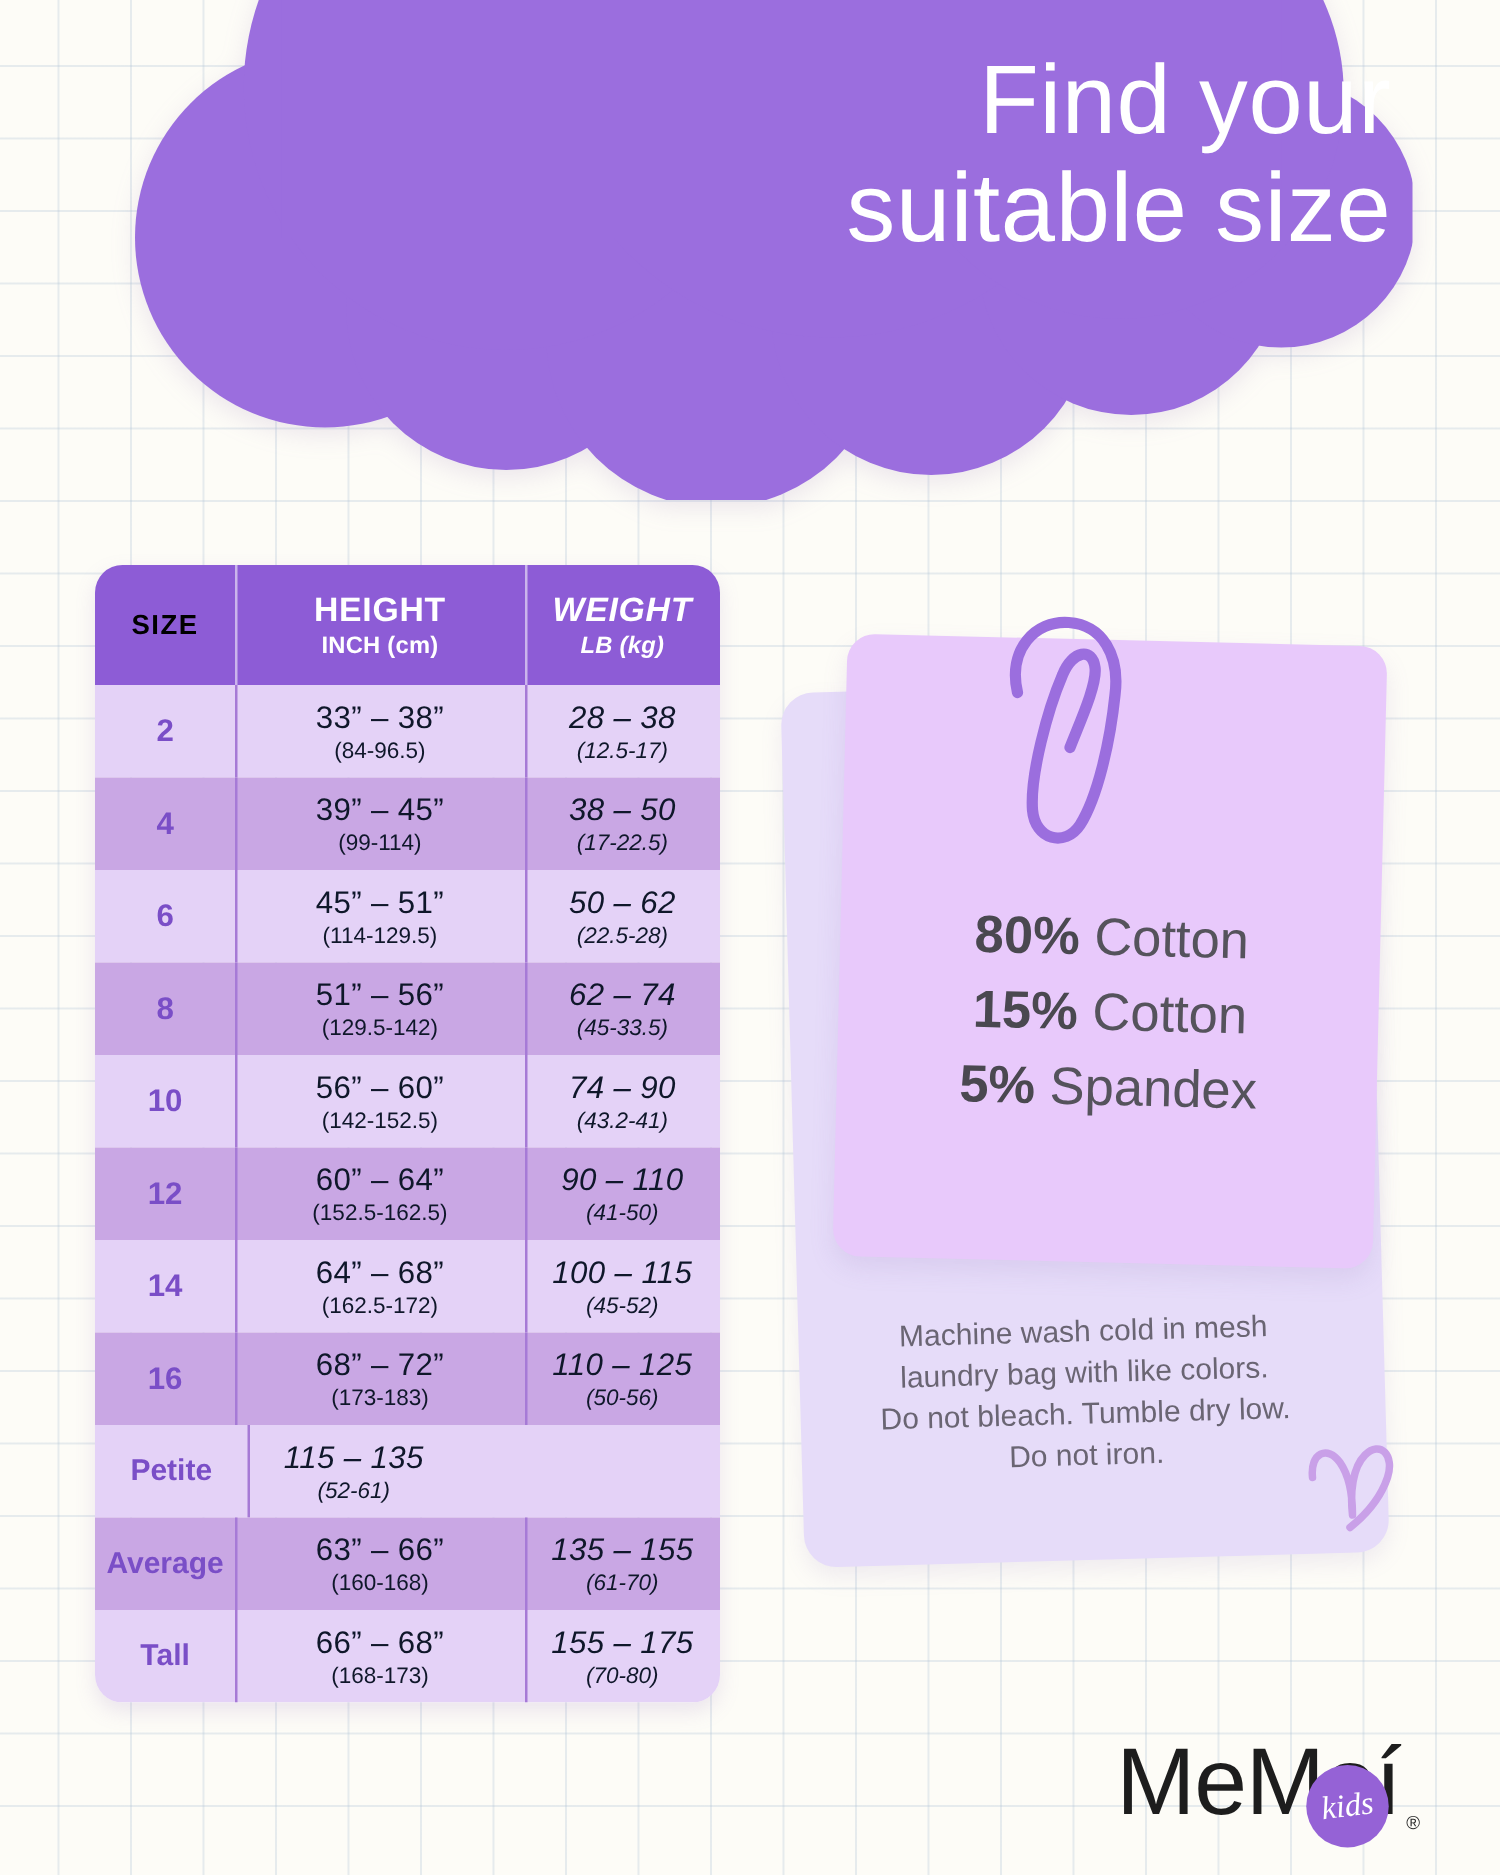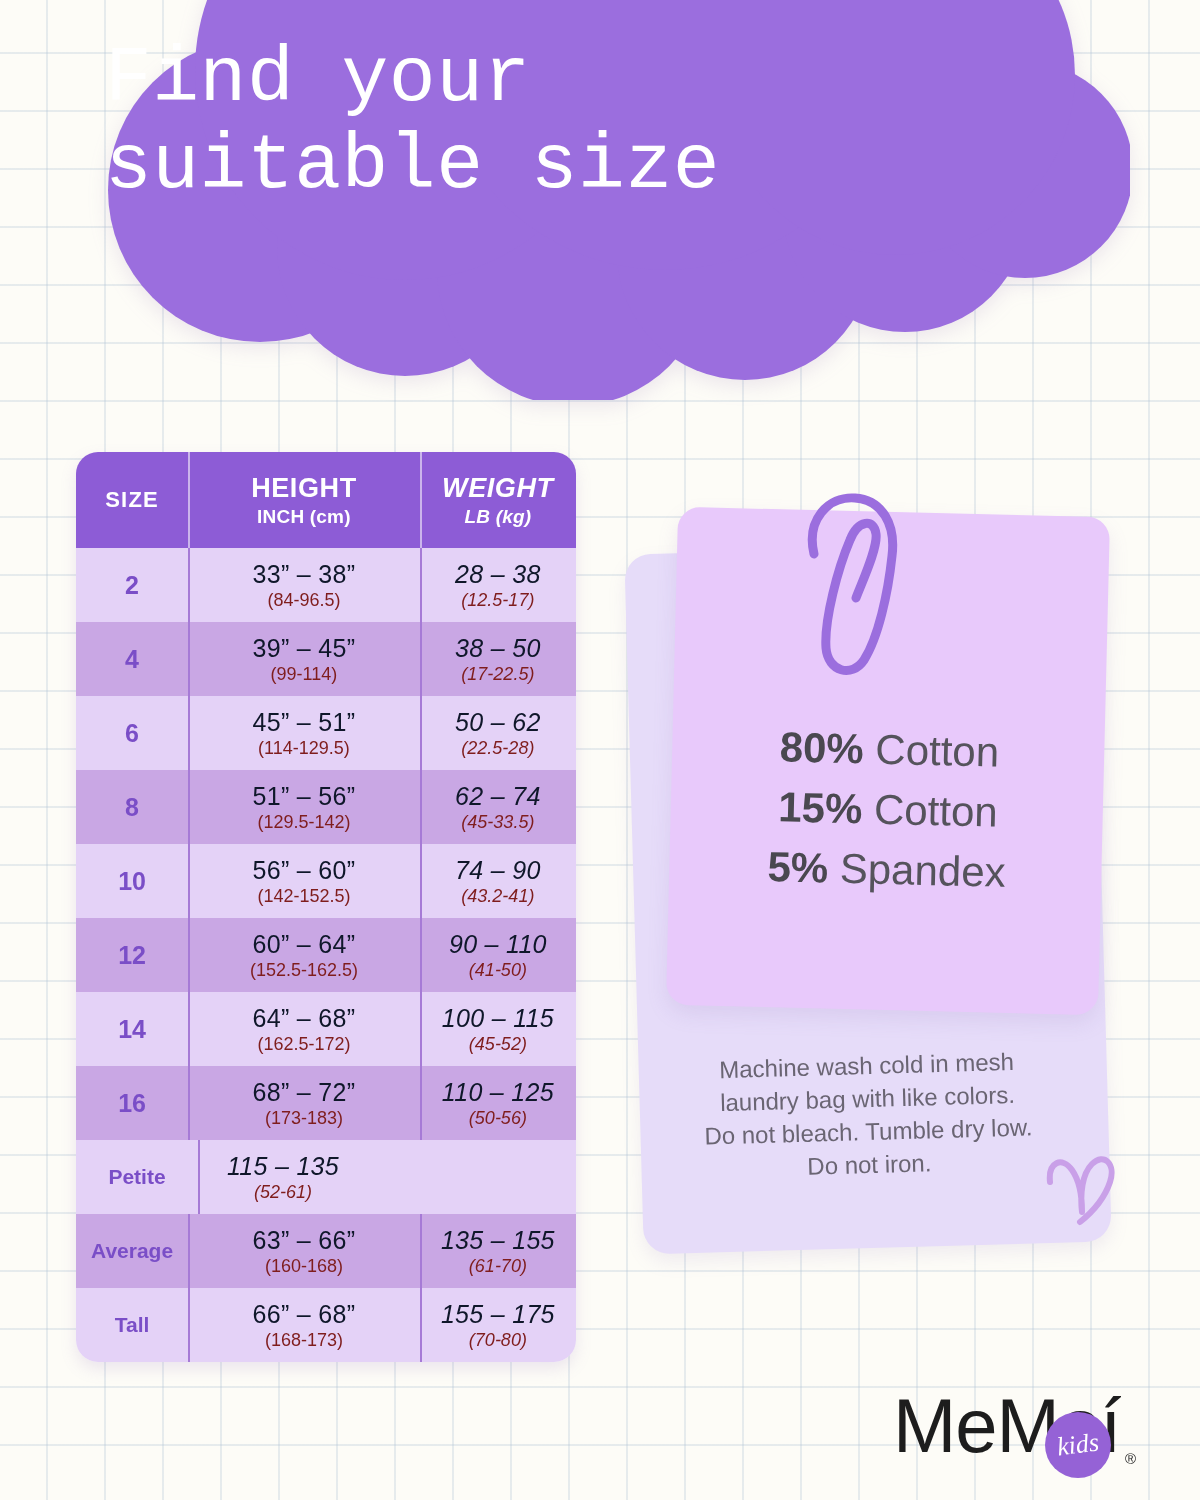--- a/index.html
+++ b/index.html
@@ -22,30 +22,29 @@
 
   
   #cloud-wrap {
     position:absolute; top:-130px; left:105px;
     width:1025px; height:530px;
     filter:drop-shadow(0 6px 10px rgba(140,110,180,0.16));
   }
   #cloud-wrap svg { width:100%; height:100%; display:block; }
 
   #title {
-    position:absolute; top:36px; left:105px;
+    position:absolute; top:36px; left:88px;
     width:1025px;
-    text-align:left;
+    text-align:right;
     color:#ffffff;
     font-size:78px;
     font-weight:200;
     line-height:1.12;
     letter-spacing:0.5px;
     white-space:pre-line;
-    font-family:Liberation Mono, monospace;
   }
 
   
   #size-table {
     position:absolute; left:76px; top:452px;
     width:500px;
     border-radius:22px;
     overflow:hidden;
     box-shadow:0 7px 16px rgba(150,120,190,0.17);
   }
@@ -71,30 +70,30 @@
     content:""; position:absolute; left:0; top:0;
     width:2px; height:100%;
     background:rgba(255,255,255,0.55);
   }
   .rowbody .c-height::before, .rowbody .c-weight::before {
     background:#a67ad6;
   }
 
   .th-main { font-size:27px; font-weight:bold; color:#fff; letter-spacing:0.6px; }
   .th-sub  { font-size:19px; font-weight:bold; color:#fff; margin-top:2px; letter-spacing:0.2px; }
-  .th-size { font-size:22px; font-weight:bold; color:#ffffff; letter-spacing:1.2px; }
+  .th-size { font-size:22px; font-weight:bold; color:#000000; letter-spacing:1.2px; }
 
   .rowbody { height:74px; }
   .rowbody.odd  { background:#e4d2f7; }
   .rowbody.even { background:#c9a7e4; }
 
   .sz-label  { font-size:25px; font-weight:bold; color:#7a4ec7; }
-  .sz-label.word { font-size:21px; }
+  .sz-label.word { font-size:24px; }
   .v-main { font-size:25px; color:#0f172a; letter-spacing:0.3px; }
-  .v-sub  { font-size:18px; color:#7f1d1d; margin-top:1px; }
+  .v-sub  { font-size:18px; color:#0f172a; margin-top:1px; }
 
   
   #note-back {
     position:absolute; left:634px; top:548px;
     width:468px; height:700px;
     background:#e6dcf9;
     border-radius:26px;
     transform:rotate(-1.6deg);
     box-shadow:0 8px 18px rgba(150,125,190,0.13);
   }

